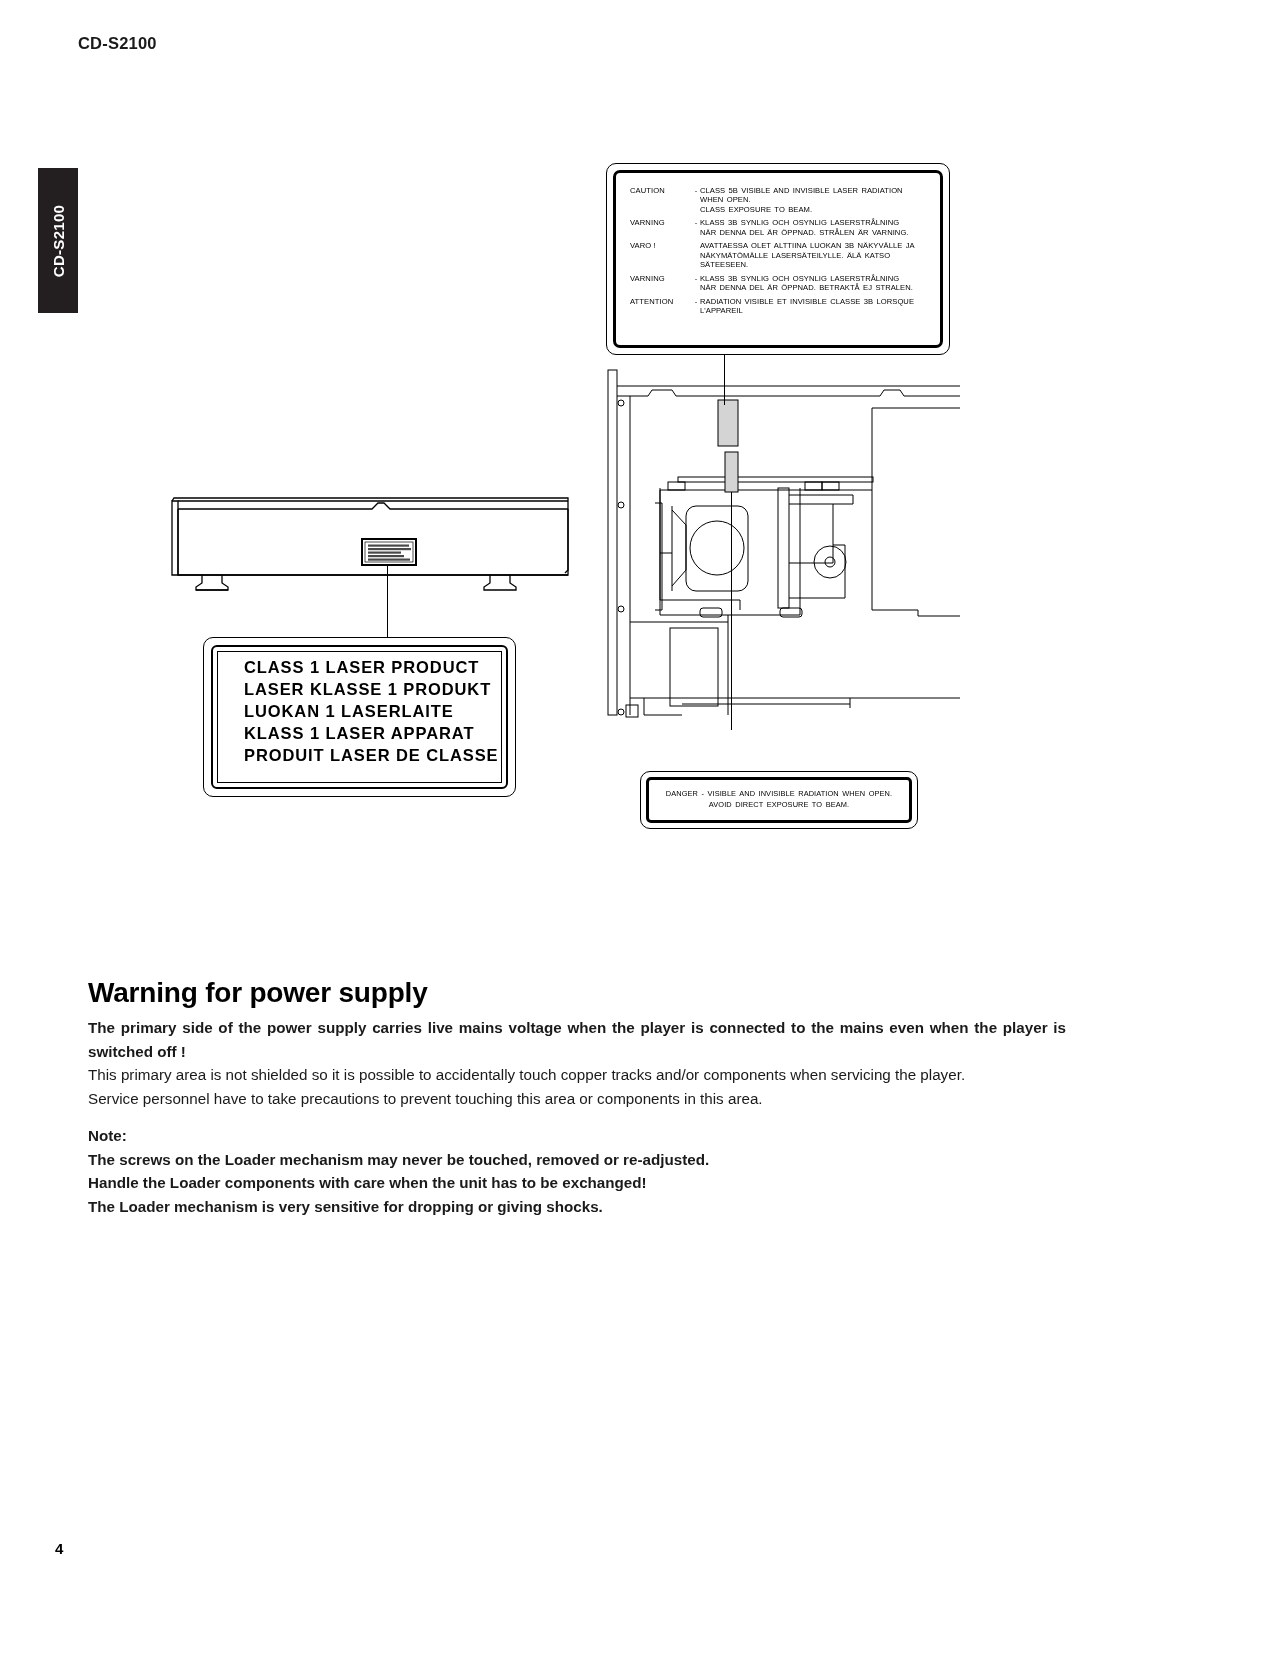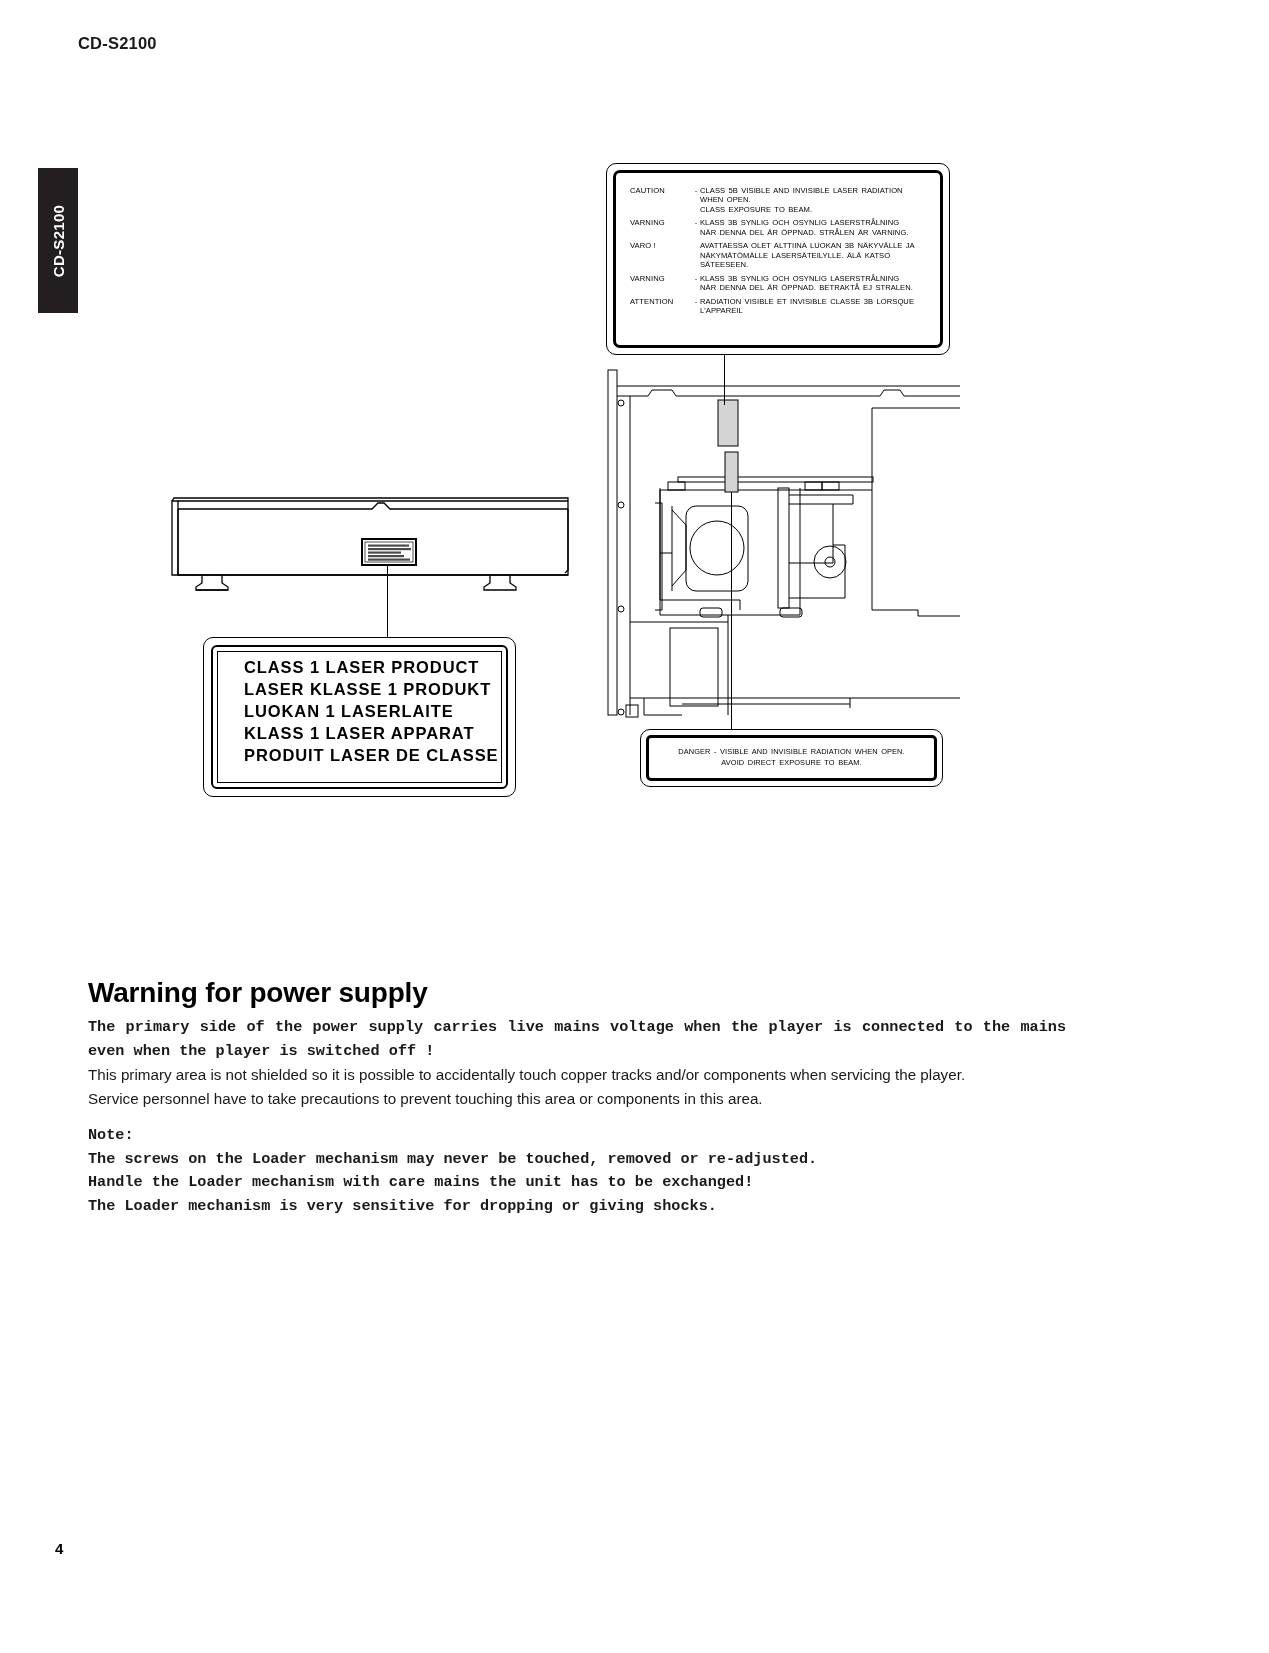--- a/index.html
+++ b/index.html
@@ -135,22 +135,22 @@
     font-size: 16.5px;
     font-weight: bold;
     letter-spacing: 0.9px;
     line-height: 1.33;
     white-space: nowrap;
   }
 
   
   #danger-plate {
     left: 640px;
-    top: 729px;
-    width: 303px;
+    top: 771px;
+    width: 278px;
     height: 58px;
   }
   #danger-plate .plate-inner { left: 5px; top: 5px; right: 5px; bottom: 5px; border-width: 3px; border-radius: 5px;}
   #danger-plate .plate-inner2 {
     border: none;
     display: flex;
     flex-direction: column;
     align-items: center;
     justify-content: center;
   }
@@ -187,21 +187,21 @@
     left: 88px;
     top: 1016px;
     width: 978px;
   }
   .para {
     font-size: 15.2px;
     line-height: 1.55;
     margin: 0 0 0 0;
     color: #1a1a1a;
   }
-  .para.bold { font-weight: bold; text-align: justify; font-family: Liberation Mono, monospace; }
+  .para.bold { font-weight: bold; text-align: justify; }
   .para.normal { font-weight: normal; }
   .para.gap { margin-top: 14px; }
 
   
   .page-number {
     position: absolute;
     left: 55px;
     top: 1540px;
     font-size: 15px;
     font-weight: bold;
@@ -393,19 +393,19 @@
 
   <div class="section-title">Warning for power supply</div>
 
   <div class="body-block">
     <p class="para bold">The primary side of the power supply carries live mains voltage when the player is connected to the mains even when the player is switched off !</p>
     <p class="para normal">This primary area is not shielded so it is possible to accidentally touch copper tracks and/or components when servicing the player.</p>
     <p class="para normal">Service personnel have to take precautions to prevent touching this area or components in this area.</p>
 
     <p class="para bold gap">Note:</p>
     <p class="para bold">The screws on the Loader mechanism may never be touched, removed or re-adjusted.</p>
-    <p class="para bold">Handle the Loader mechanism with care mains the unit has to be exchanged!</p>
+    <p class="para bold">Handle the Loader components with care when the unit has to be exchanged!</p>
     <p class="para bold">The Loader mechanism is very sensitive for dropping or giving shocks.</p>
   </div>
 
   <div class="page-number">4</div>
 
 </div>
 
 </body></html>

